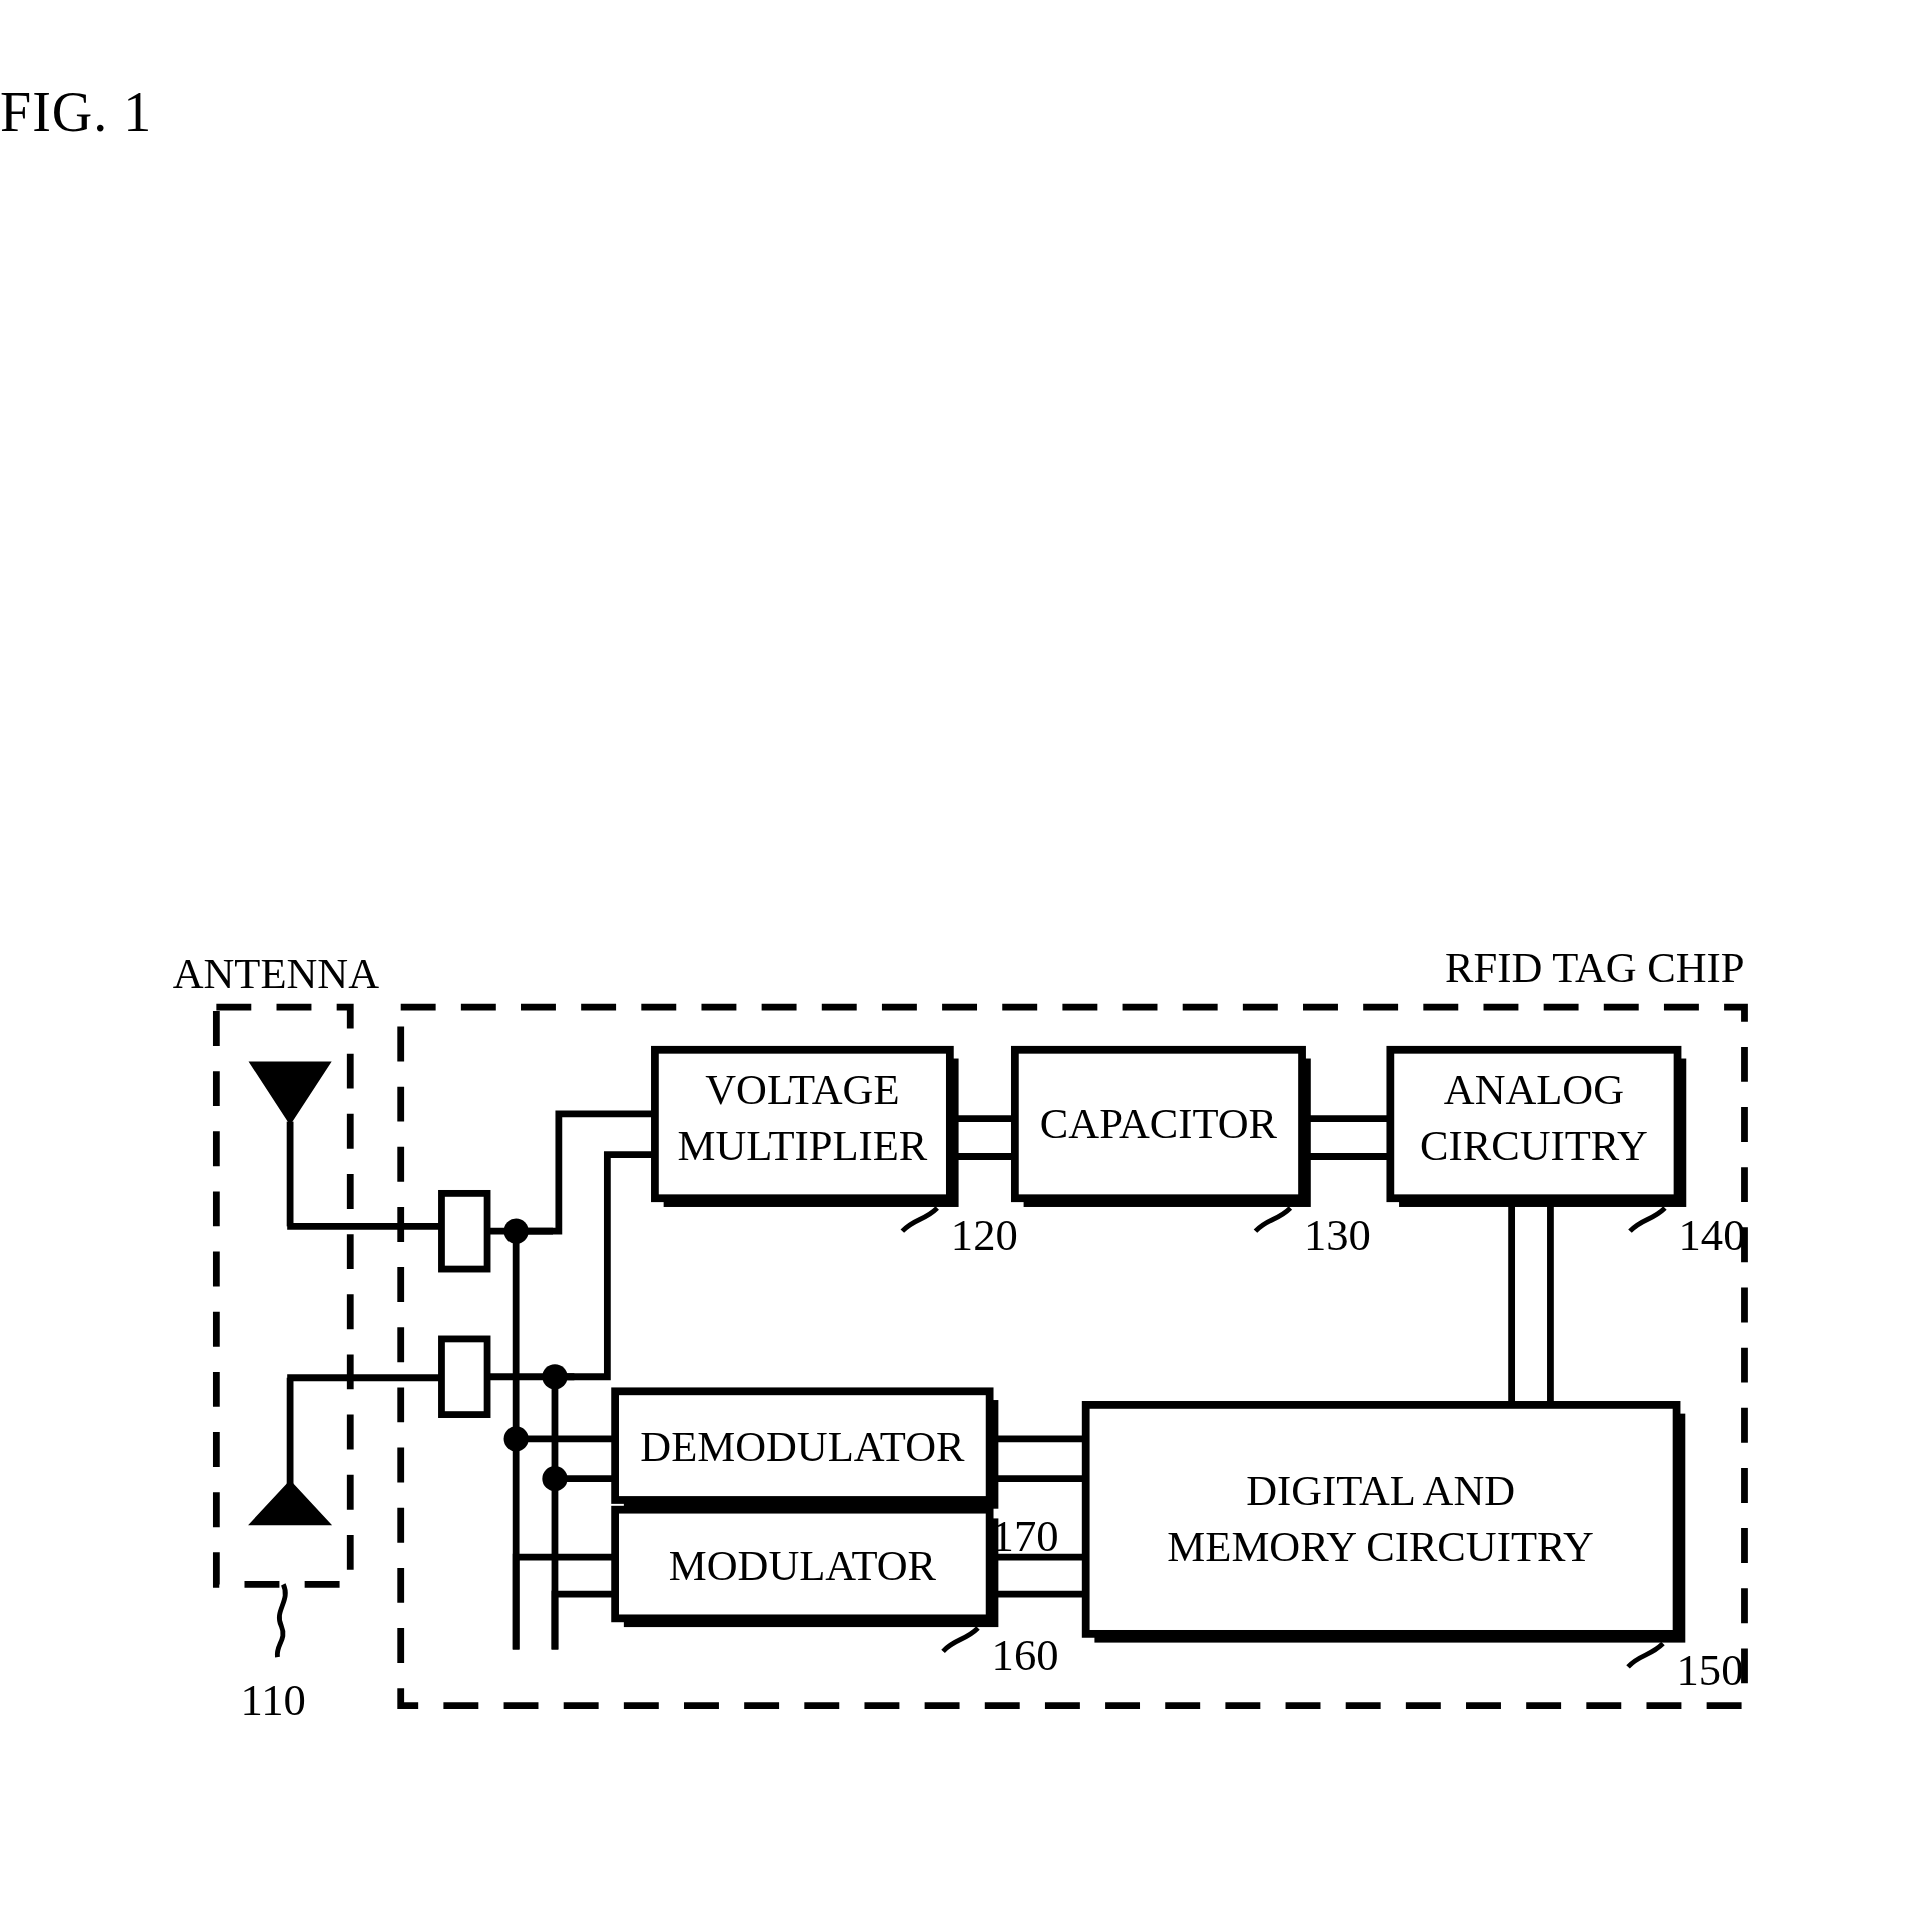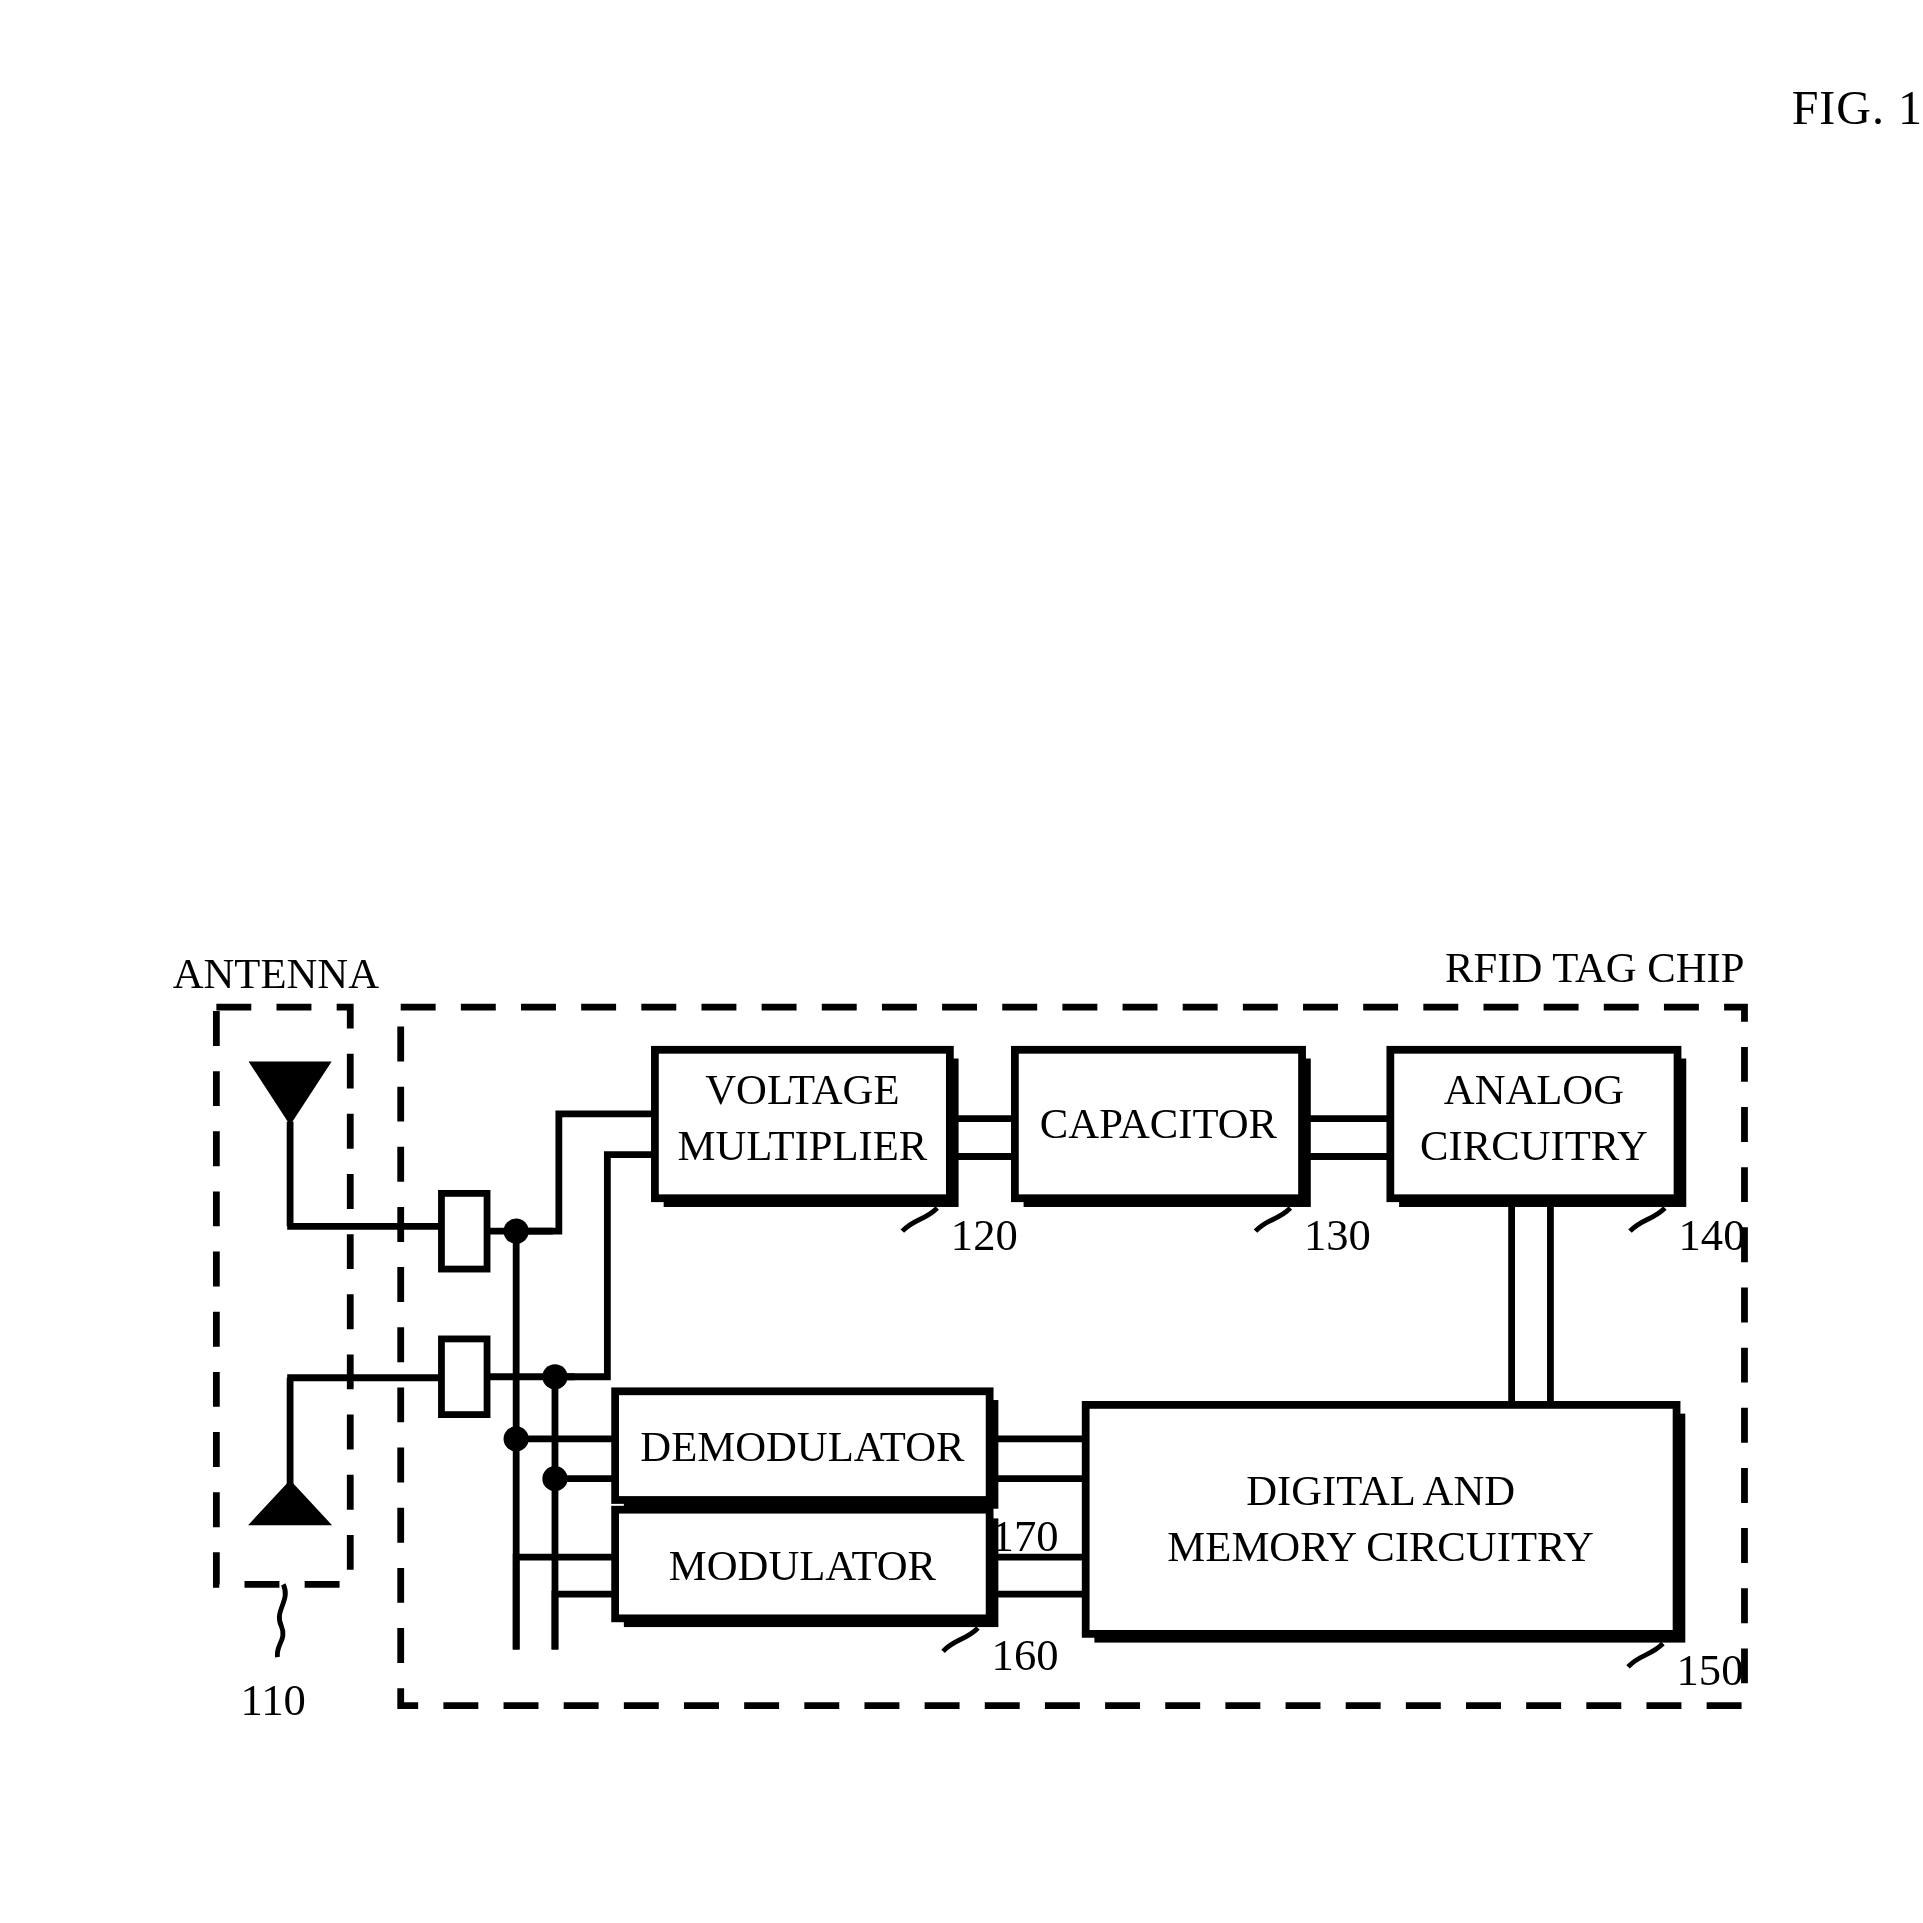--- a/index.html
+++ b/index.html
@@ -20,22 +20,22 @@
     left: 0;
     top: 0;
     width: 1923px;
     height: 1923px;
   }
   .fig-title {
     position: absolute;
     left: 0;
     top: 80px;
     width: 1923px;
-    text-align: right;
-    font-size: 48px;
+    text-align: left;
+    font-size: 56px;
     letter-spacing: 1px;
   }
   svg.diagram {
     position: absolute;
     left: 0;
     top: 0;
     width: 1923px;
     height: 1923px;
   }
   .lbl {

